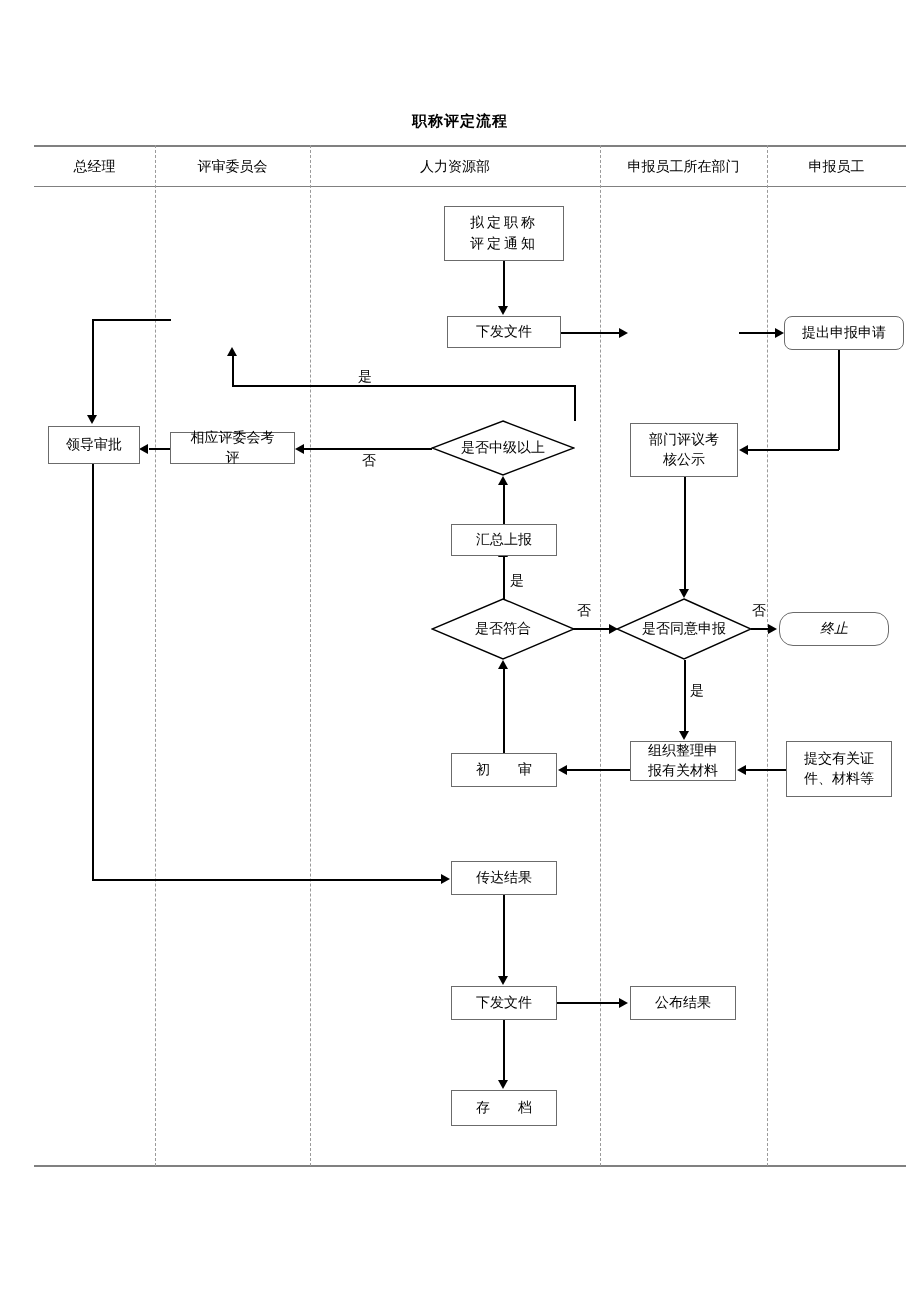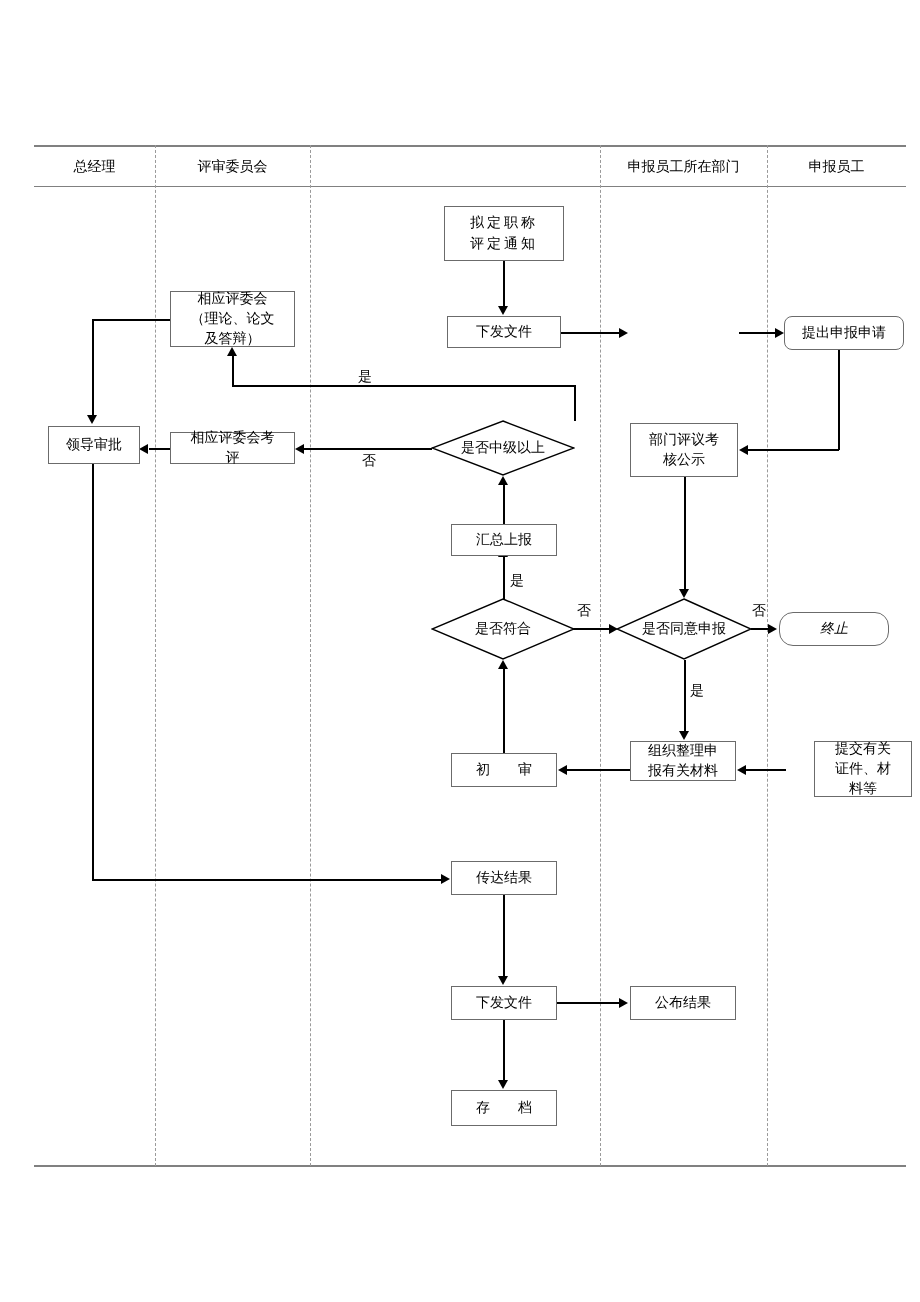--- a/index.html
+++ b/index.html
@@ -127,57 +127,58 @@
     color: #000;
     z-index: 4;
     background: transparent;
   }
 </style>
 </head>
 <body>
 
 <div id="page">
 
+  <div id="chart-title">职称评定流程</div>
 
   <div class="hline thick" style="top:145px;"></div>
   <div class="hline" style="top:186px;"></div>
   <div class="hline thick" style="top:1165px;"></div>
 
   <div class="vdash" style="left:155px; top:145px; height:1021px;"></div>
   <div class="vdash" style="left:310px; top:145px; height:1021px;"></div>
   <div class="vdash" style="left:600px; top:145px; height:1021px;"></div>
   <div class="vdash" style="left:767px; top:145px; height:1021px;"></div>
 
   <div class="lane-label" style="left:34px;  width:121px;">总经理</div>
   <div class="lane-label" style="left:155px; width:155px;">评审委员会</div>
+  <div class="lane-label" style="left:310px; width:290px;">人力资源部</div>
   <div class="lane-label" style="left:600px; width:167px;">申报员工所在部门</div>
   <div class="lane-label" style="left:767px; width:139px;">申报员工</div>
 
   <div class="node wide-space" style="left:444px; top:206px; width:120px; height:55px;">拟定职称评定通知</div>
 
   <div class="node" style="left:447px; top:316px; width:114px; height:32px;">下发文件</div>
 
 
   <div class="node" style="left:784px; top:316px; width:120px; height:34px;border-radius:8px;">提出申报申请</div>
 
-  <div class="node" style="left:170px; top:291px; width:125px; height:56px;">相应评委会（理论、论文及答辩）</div>
 
   <div class="node" style="left:48px; top:426px; width:92px; height:38px;">领导审批</div>
 
   <div class="node" style="left:170px; top:432px; width:125px; height:32px;">相应评委会考评</div>
 
   <div class="node" style="left:630px; top:423px; width:108px; height:54px;">部门评议考核公示</div>
 
   <div class="node" style="left:451px; top:524px; width:106px; height:32px;">汇总上报</div>
 
   <div class="node rounded" style="left:779px; top:612px; width:110px; height:34px;">终止</div>
 
   <div class="node" style="left:630px; top:741px; width:106px; height:40px;">组织整理申报有关材料</div>
 
-  <div class="node" style="left:786px; top:741px; width:98px; height:56px;margin-left:28px;">提交有关证件、材料等</div>
+  <div class="node" style="left:786px; top:741px; width:106px; height:56px;">提交有关证件、材料等</div>
 
   <div class="node" style="left:451px; top:753px; width:106px; height:34px;">初　　审</div>
 
   <div class="node" style="left:451px; top:861px; width:106px; height:34px;">传达结果</div>
 
   <div class="node" style="left:451px; top:986px; width:106px; height:34px;">下发文件</div>
 
   <div class="node" style="left:630px; top:986px; width:106px; height:34px;">公布结果</div>
 
   <div class="node" style="left:451px; top:1090px; width:106px; height:36px;">存　　档</div>

